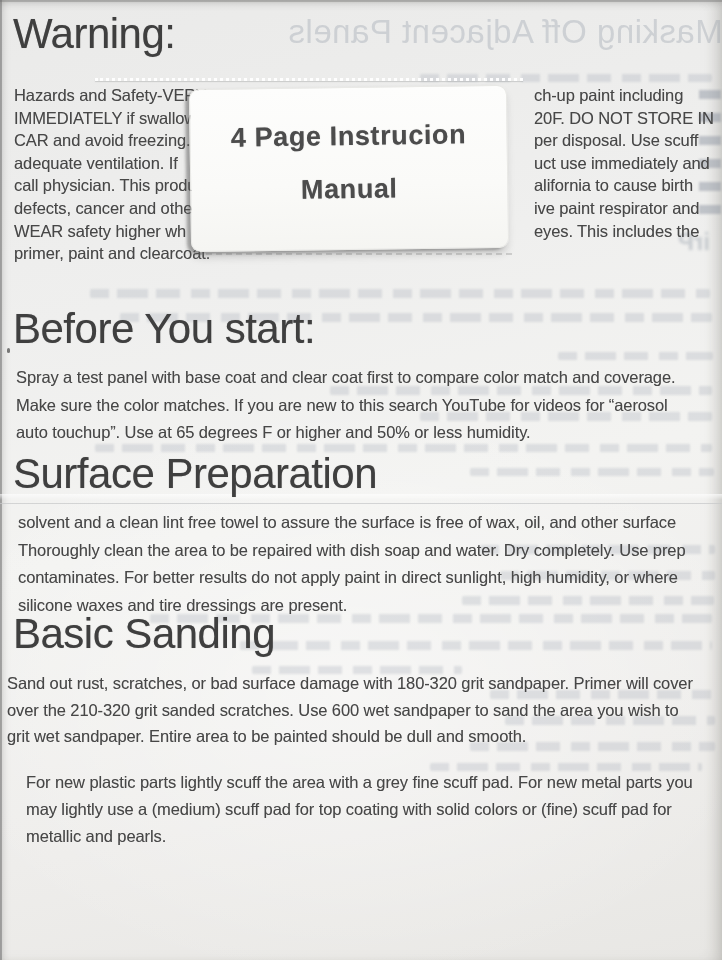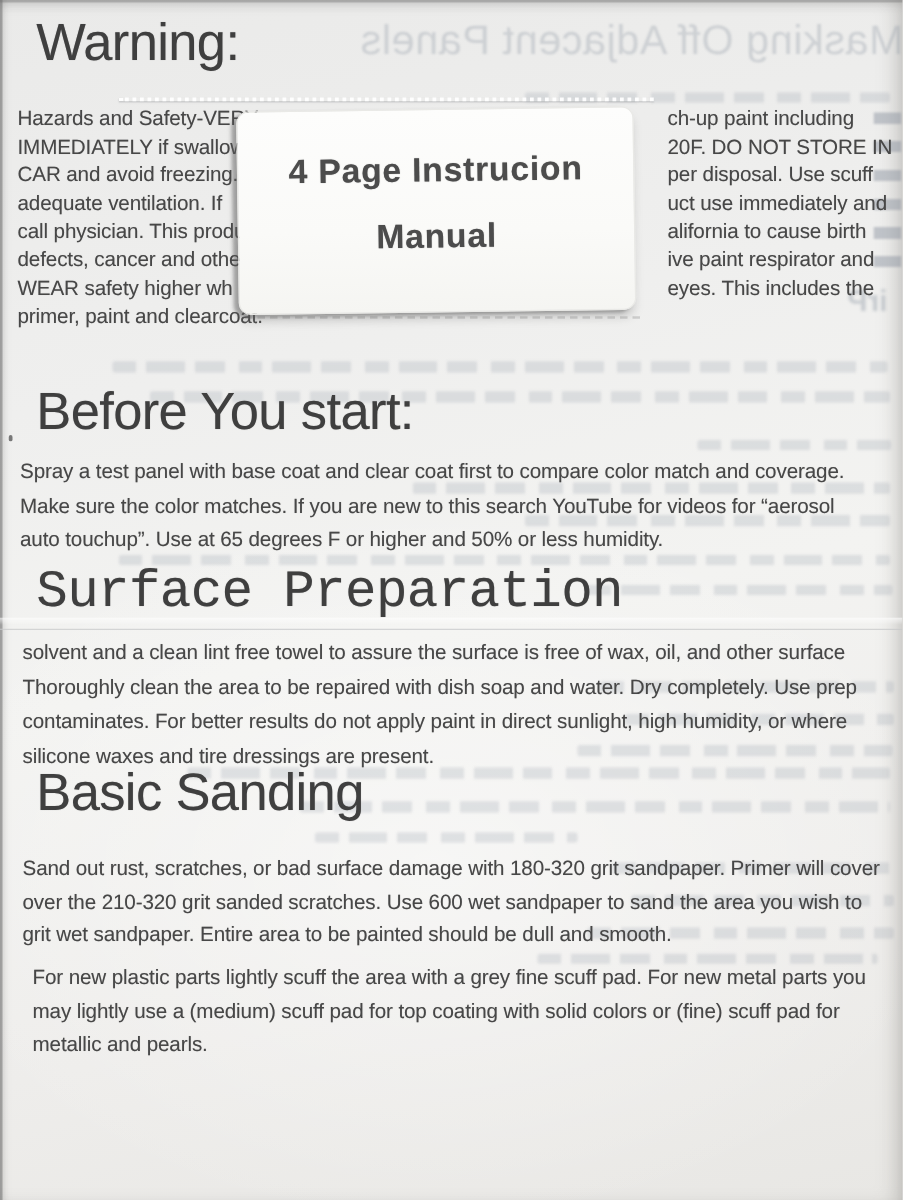--- a/index.html
+++ b/index.html
@@ -46,37 +46,37 @@
     color:rgba(140,150,162,.40);font-size:24px;font-weight:bold;
     transform:scaleX(-1);white-space:nowrap;pointer-events:none;
   }
 
   
   .heading{
     position:absolute;left:13px;
     font-size:42px;font-weight:400;color:#3f3f3f;
     letter-spacing:-.5px;
     text-shadow:0 0 .7px rgba(70,70,70,.45);
-    white-space:nowrap;z-index:2;margin-left:16px;
+    white-space:nowrap;z-index:2;
   }
   .body-par{
     position:absolute;z-index:2;
     font-size:16.5px;color:#474747;letter-spacing:-.1px;
     text-shadow:0 0 .6px rgba(80,80,80,.35);
   }
   .body-par .ln{white-space:nowrap;}
 
   .warn-par{left:14px;top:86px;width:700px;}
   .warn-row{position:relative;height:22.6px;}
   .warn-left{position:absolute;left:0;top:0;white-space:nowrap;}
   .warn-right{position:absolute;left:520px;top:0;white-space:nowrap;}
 
   .before-par{left:16px;top:364px;line-height:27.5px;}
   .surface-par{left:18px;top:509px;line-height:27.5px;}
-  .sanding-par1{left:18px;top:670px;line-height:26.5px;margin-top:12px;}
+  .sanding-par1{left:7px;top:670px;line-height:26.5px;}
   .sanding-par2{left:26px;top:769px;line-height:27px;}
 
   .small-dot{position:absolute;left:7px;top:348px;width:3px;height:5px;border-radius:2px;background:rgba(90,90,90,.8);z-index:2;}
 
   .crease{
     position:absolute;left:0;top:494px;width:100%;height:9px;z-index:1;
     background:linear-gradient(180deg, rgba(255,255,255,.65), rgba(255,255,255,0) 65%);
     border-bottom:1px solid rgba(138,140,144,.35);
   }
 
@@ -180,21 +180,21 @@
   </div>
 
   <div class="heading" style="top:305px;">Before You start:</div>
   <div class="small-dot"></div>
   <div class="body-par before-par">
     <div class="ln">Spray a test panel with base coat and clear coat first to compare color match and coverage.</div>
     <div class="ln">Make sure the color matches.  If you are new to this search YouTube for videos for “aerosol</div>
     <div class="ln">auto touchup”.  Use at 65 degrees F or higher and 50% or less humidity.</div>
   </div>
 
-  <div class="heading" style="top:450px;font-family:Liberation Mono, monospace;">Surface Preparation</div>
+  <div class="heading" style="top:450px;">Surface Preparation</div>
   <div class="body-par surface-par">
     <div class="ln">solvent and a clean lint free towel to assure the surface is free of wax, oil, and other surface</div>
     <div class="ln">Thoroughly clean the area to be repaired with dish soap and water.  Dry completely. Use prep</div>
     <div class="ln">contaminates. For better results do not apply paint in direct sunlight, high humidity, or where</div>
     <div class="ln">silicone waxes and tire dressings are present.</div>
   </div>
 
   <div class="heading" style="top:610px;">Basic Sanding</div>
   <div class="body-par sanding-par1">
     <div class="ln">Sand out rust, scratches, or bad surface damage with 180-320 grit sandpaper. Primer will cover</div>

